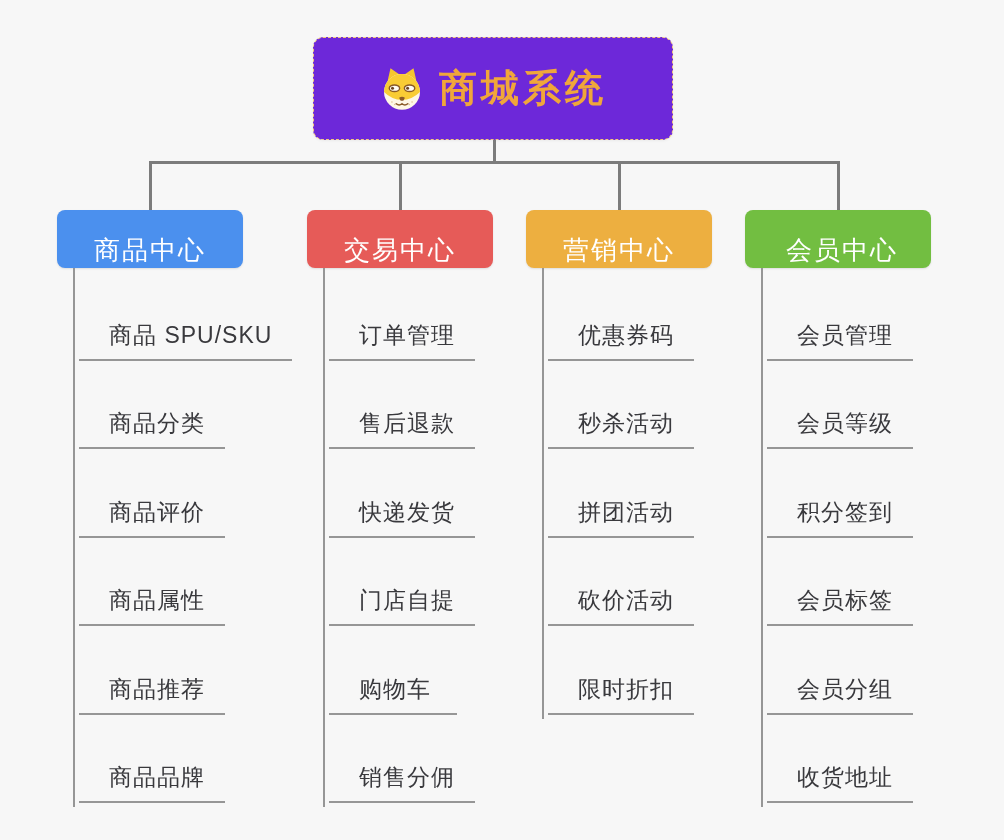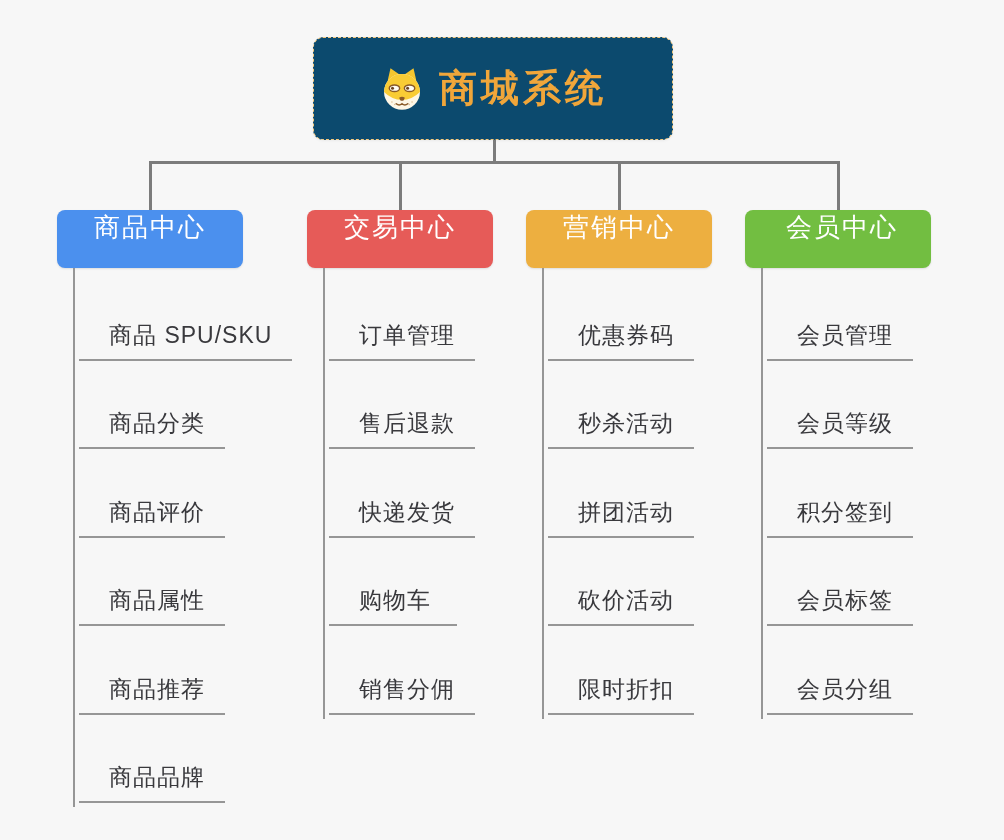--- a/index.html
+++ b/index.html
@@ -12,21 +12,21 @@
     width: 1004px;
     height: 840px;
     overflow: hidden;
     background: var(--bg, #F7F7F7);
   }
   
   .root-node {
     position: absolute;
     left: 313px; top: 37px;
     width: 360px; height: 103px;
-    background: #0c4a6e;
+    background: #6d28d9;
     border: 1px dashed var(--root-border, #F3C87E);
     border-radius: 10px;
     box-sizing: border-box;
     display: flex;
     align-items: center;
     justify-content: center;
     gap: 14px;
     box-shadow: 0 1px 3px rgba(0,0,0,0.05);
   }
   .root-title {
@@ -41,21 +41,21 @@
   .root-stub { left: 493px; top: 140px; width: 3px; height: 21px; }
   .h-line    { left: 149px; top: 161px; width: 691px; height: 3px; }
   .drop      { top: 161px; width: 3px; height: 49px; }
   
   .branch-header {
     position: absolute;
     top: 210px;
     width: 186px; height: 58px;
     border-radius: 8px;
     display: flex;
-    align-items: flex-start;
+    align-items: flex-end;
     justify-content: center;
     color: #ffffff;
     font-size: 26px;
     font-weight: 500;
     letter-spacing: 2px;
     box-sizing: border-box;
     box-shadow: 0 1px 2px rgba(0,0,0,0.10);
     cursor: default;
     white-space: nowrap;
   }
@@ -145,20 +145,23 @@
         <li class="child-item">
           <span class="child-label">订单管理</span>
         </li>
         <li class="child-item">
           <span class="child-label">售后退款</span>
         </li>
         <li class="child-item">
           <span class="child-label">快递发货</span>
         </li>
         <li class="child-item">
+          <span class="child-label">门店自提</span>
+        </li>
+        <li class="child-item">
           <span class="child-label">购物车</span>
         </li>
         <li class="child-item">
           <span class="child-label">销售分佣</span>
         </li>
       </ul>
       <div class="connector drop" style="left: 618px;"></div>
       <div class="branch-header" style="left: 526px; background: rgb(237, 175, 64);">
         <span>营销中心</span>
       </div>
@@ -192,16 +195,19 @@
         </li>
         <li class="child-item">
           <span class="child-label">积分签到</span>
         </li>
         <li class="child-item">
           <span class="child-label">会员标签</span>
         </li>
         <li class="child-item">
           <span class="child-label">会员分组</span>
         </li>
+        <li class="child-item">
+          <span class="child-label">收货地址</span>
+        </li>
       </ul>
     </div>
 
 </div>
 
 </body></html>

